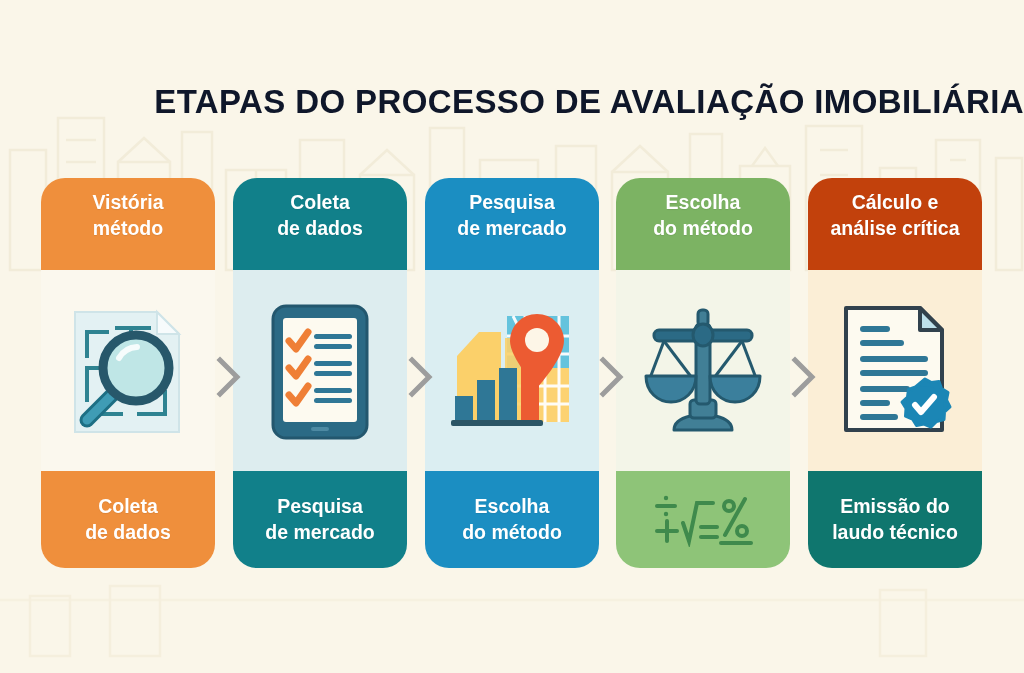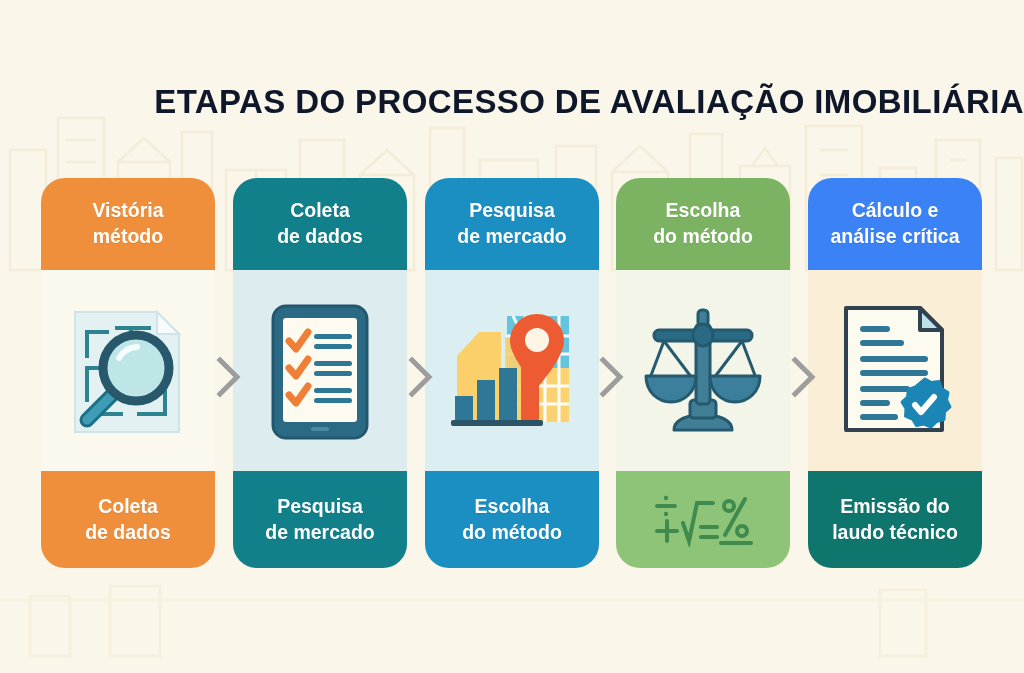--- a/index.html
+++ b/index.html
@@ -67,28 +67,27 @@
   .card.c0 { left: 0px;   }
   .card.c1 { left: 192px; }
   .card.c2 { left: 384px; }
   .card.c3 { left: 575px; }
   .card.c4 { left: 767px; }
 
   .card-head {
     height: 92px;
     flex: 0 0 92px;
     display: flex;
-    align-items: center;
     justify-content: center;
     color: #ffffff;
     font-size: 19.5px;
     font-weight: bold;
     line-height: 1.32;
     text-align: center;
-    padding: 1px 6px;
+    padding: 12px 6px;
     box-sizing: border-box;
     text-shadow: 0 1px 1px rgba(0,0,0,0.08);
   }
 
   .card-body {
     flex: 1 1 auto;
     display: flex;
     align-items: center;
     justify-content: center;
     position: relative;
@@ -352,21 +351,21 @@
             <circle cx="78" cy="13" r="5"></circle>
             <path d="M94 6 L74 42"></path>
             <circle cx="91" cy="38" r="5"></circle>
             <path d="M70 50 H100"></path>
           </g>
         </svg>
       </div>
     </div>
 
     <div class="card c4">
-      <div class="card-head" style="background:#3b82f6">
+      <div class="card-head" style="background:#c2410c">
         <span>
           <span>Cálculo e</span><br>
           <span>análise crítica</span>
         </span>
       </div>
       <div class="card-body" style="background:#fbeed6">
         <svg class="icon-wrap" viewBox="0 0 134 150" xmlns="http://www.w3.org/2000/svg">
 
           <path d="M18 12 H92 L114 34 V134 H18 Z" fill="#fdfaf0" stroke="#31414d" stroke-width="4" stroke-linejoin="round"></path>
           <path d="M92 12 V34 H114 Z" fill="#bde0eb" stroke="#31414d" stroke-width="4" stroke-linejoin="round"></path>

